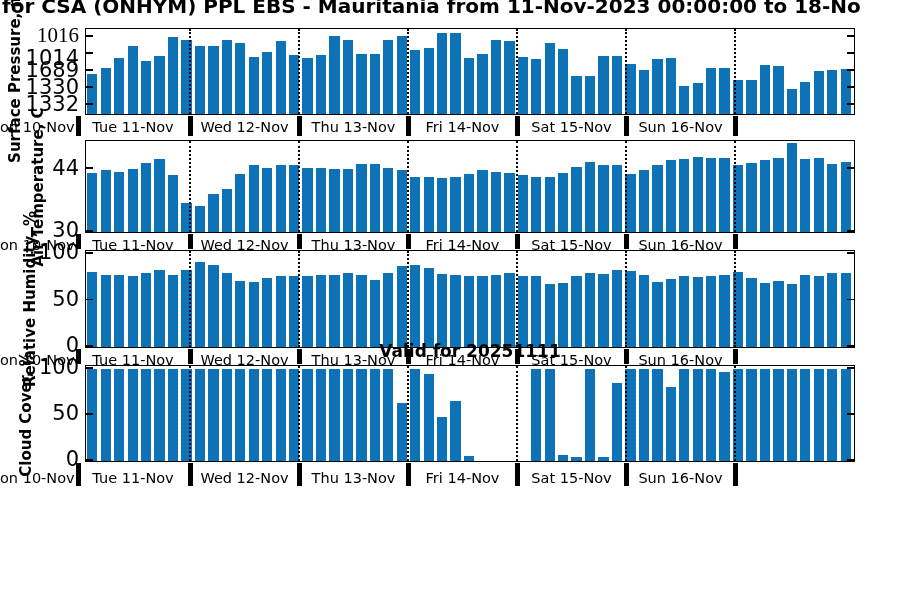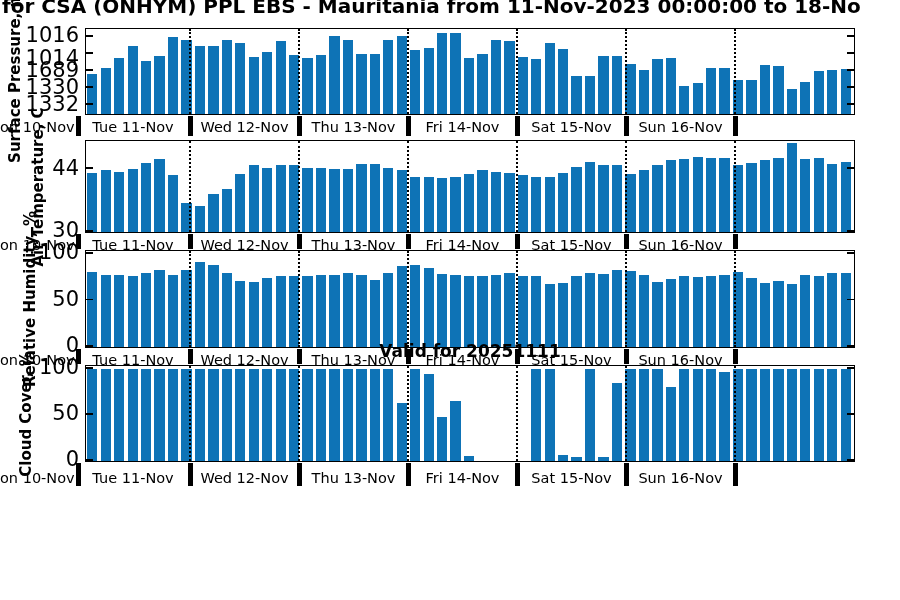--- a/index.html
+++ b/index.html
@@ -118,21 +118,21 @@
         <div class="tickmark" style="right: 0px; top: 40.2449px;"></div>
         <div class="tickmark" style="left: 0px; top: 23.1429px;"></div>
         <div class="tickmark" style="right: 0px; top: 23.1429px;"></div>
         <div class="tickmark" style="left: 0px; top: 6.04082px;"></div>
         <div class="tickmark" style="right: 0px; top: 6.04082px;"></div>
       </div>
       <div class="ytick-label" style="top: 93.849px;">1332</div>
       <div class="ytick-label" style="top: 76.7469px;">1330</div>
       <div class="ytick-label" style="top: 59.6449px;">1689</div>
       <div class="ytick-label" style="top: 48px;">1014</div>
-      <div class="ytick-label" style="top: 25.4408px;">1016</div>
+      <div class="ytick-label" style="top: 25.4408px; font-family: Liberation Serif, serif;">1016</div>
       <div class="ylabel" style="left: 15px; top: 71.5px;">Surface Pressure, mb</div>
       <div class="left-day-label" style="top: 119px;">on 10-Nov</div>
       <div class="strip-bar" style="left: 76px; top: 116px; height: 20px;"></div>
       <div class="strip-bar" style="left: 187.5px; top: 116px; height: 20px;"></div>
       <div class="strip-bar" style="left: 296.5px; top: 116px; height: 20px;"></div>
       <div class="strip-bar" style="left: 405.5px; top: 116px; height: 20px;"></div>
       <div class="strip-bar" style="left: 514.5px; top: 116px; height: 20px;"></div>
       <div class="strip-bar" style="left: 623.5px; top: 116px; height: 20px;"></div>
       <div class="strip-bar" style="left: 732.5px; top: 116px; height: 20px;"></div>
       <div class="day-label" style="left: 133px; top: 119px;">Tue 11-Nov</div>

